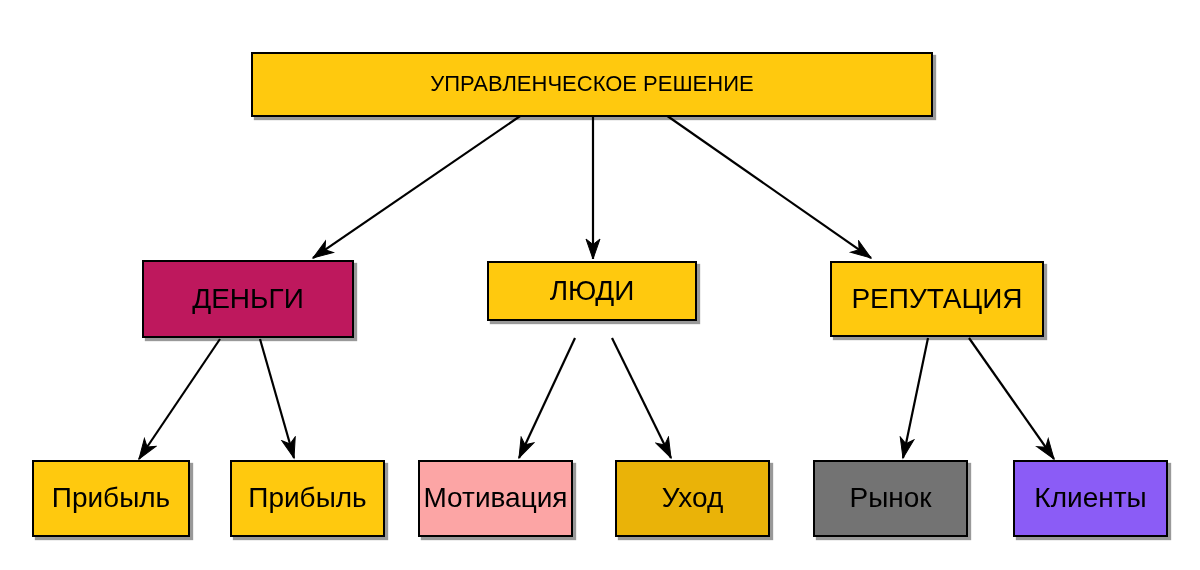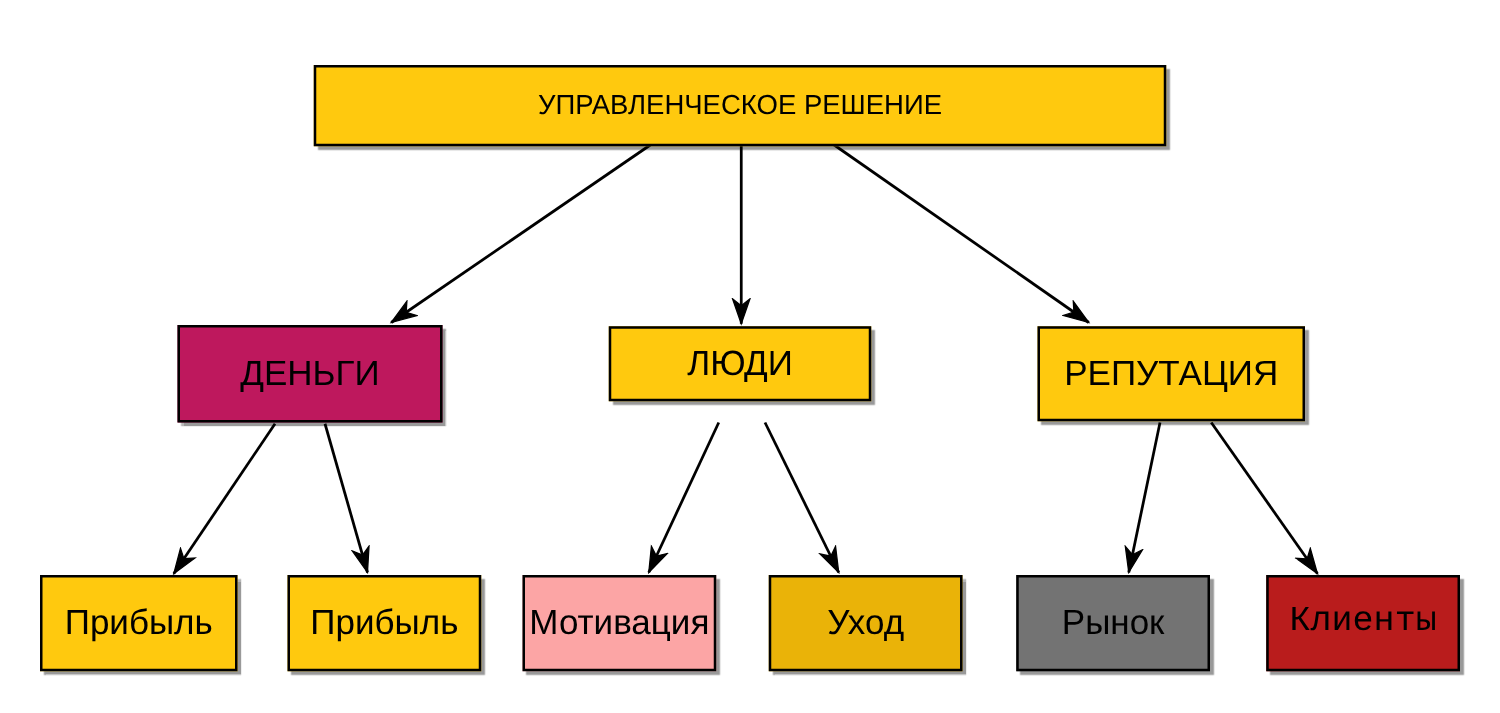--- a/index.html
+++ b/index.html
@@ -74,15 +74,15 @@
 
   <div class="node money" style="background: #be185d; border-color: rgb(0, 0, 0);">ДЕНЬГИ</div>
   <div class="node people" style="background: rgb(255, 201, 14); border-color: rgb(0, 0, 0);">ЛЮДИ</div>
   <div class="node reputation" style="background: rgb(255, 201, 14); border-color: rgb(0, 0, 0);">РЕПУТАЦИЯ</div>
 
   <div class="node leaf budget" style="background: rgb(255, 201, 14); border-color: rgb(0, 0, 0);">Прибыль</div>
   <div class="node leaf profit" style="background: rgb(255, 201, 14); border-color: rgb(0, 0, 0);">Прибыль</div>
   <div class="node leaf motivation" style="background: #fca5a5; border-color: rgb(0, 0, 0);">Мотивация</div>
   <div class="node leaf departure" style="background: #eab308; border-color: rgb(0, 0, 0);">Уход</div>
   <div class="node leaf market" style="background: #737373; border-color: rgb(0, 0, 0);">Рынок</div>
-  <div class="node leaf clients" style="background: #b91c1c; border-color: rgb(0, 0, 0); font-family: Liberation Mono, monospace;">Клиенты</div>
+  <div class="node leaf clients" style="background: #8b5cf6; border-color: rgb(0, 0, 0);">Клиенты</div>
 
 </div>
 
 </body></html>

